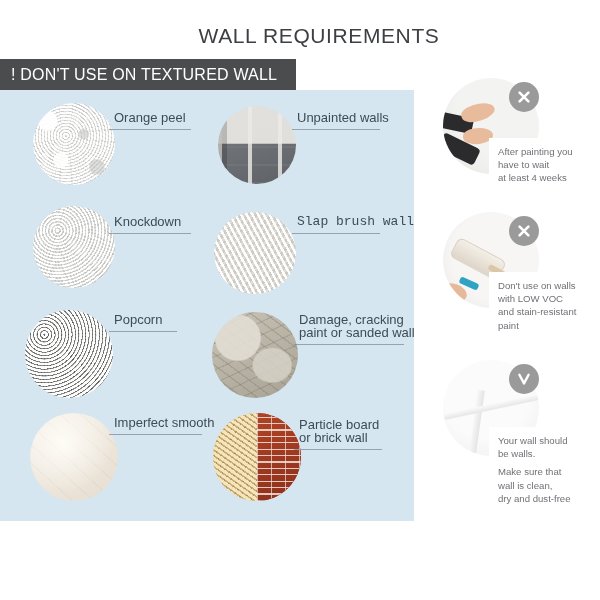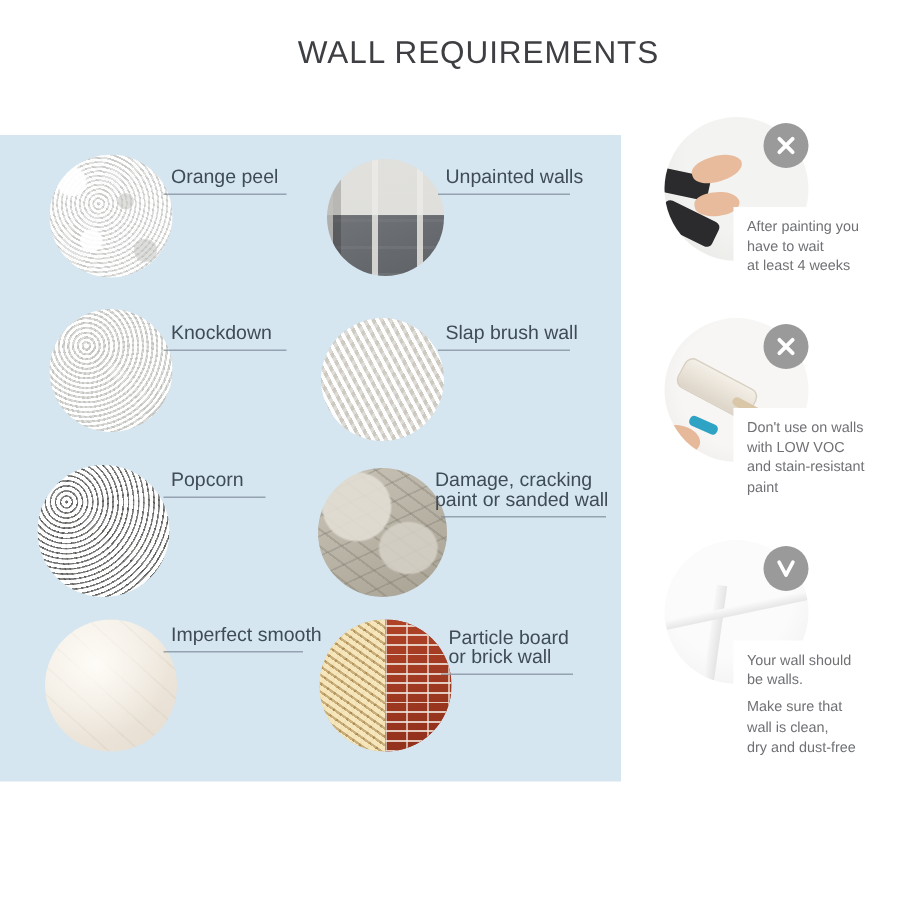--- a/index.html
+++ b/index.html
@@ -178,20 +178,23 @@
   }
   .note-gap{height:5px;}
 </style>
 </head>
 <body>
 
 <div id="page">
 
   <div class="page-title">WALL REQUIREMENTS</div>
 
+  <div class="banner">
+    <span class="banner-text">! DON'T USE ON TEXTURED WALL</span>
+  </div>
 
   <div class="blue-panel"></div>
 
   <div class="tex-item">
     <div class="tex-circle tx-orange-peel" style="left:33px;top:103px;width:82px;height:82px;"></div>
     <div class="tex-label" style="left:114px;top:111px;">
       <span class="ln">Orange peel</span>
     </div>
     <div class="tex-rule" style="left:109px;top:129px;width:82px;"></div>
   </div>
@@ -207,37 +210,37 @@
   <div class="tex-item">
     <div class="tex-circle tx-knockdown" style="left:33px;top:206px;width:82px;height:82px;"></div>
     <div class="tex-label" style="left:114px;top:215px;">
       <span class="ln">Knockdown</span>
     </div>
     <div class="tex-rule" style="left:109px;top:233px;width:82px;"></div>
   </div>
 
   <div class="tex-item">
     <div class="tex-circle tx-slapbrush" style="left:214px;top:212px;width:82px;height:82px;"></div>
-    <div class="tex-label" style="left:297px;top:215px;">
+    <div class="tex-label" style="left:297px;top:215px;font-family:Liberation Mono, monospace;">
       <span class="ln">Slap brush wall</span>
     </div>
     <div class="tex-rule" style="left:292px;top:233px;width:88px;"></div>
   </div>
 
   <div class="tex-item">
     <div class="tex-circle tx-popcorn" style="left:25px;top:310px;width:88px;height:88px;"></div>
     <div class="tex-label" style="left:114px;top:313px;">
       <span class="ln">Popcorn</span>
     </div>
     <div class="tex-rule" style="left:109px;top:331px;width:68px;"></div>
   </div>
 
   <div class="tex-item">
     <div class="tex-circle tx-damage" style="left:212px;top:312px;width:86px;height:86px;"></div>
-    <div class="tex-label" style="left:290px;top:313px;text-align:center;width:101px;">
+    <div class="tex-label" style="left:299px;top:313px;text-align:center;width:101px;">
       <span class="ln">Damage, cracking</span>
       <span class="ln">paint or sanded wall</span>
     </div>
     <div class="tex-rule" style="left:294px;top:344px;width:110px;"></div>
   </div>
 
   <div class="tex-item">
     <div class="tex-circle tx-imperfect" style="left:30px;top:413px;width:88px;height:88px;"></div>
     <div class="tex-label" style="left:114px;top:416px;">
       <span class="ln">Imperfect smooth</span>

